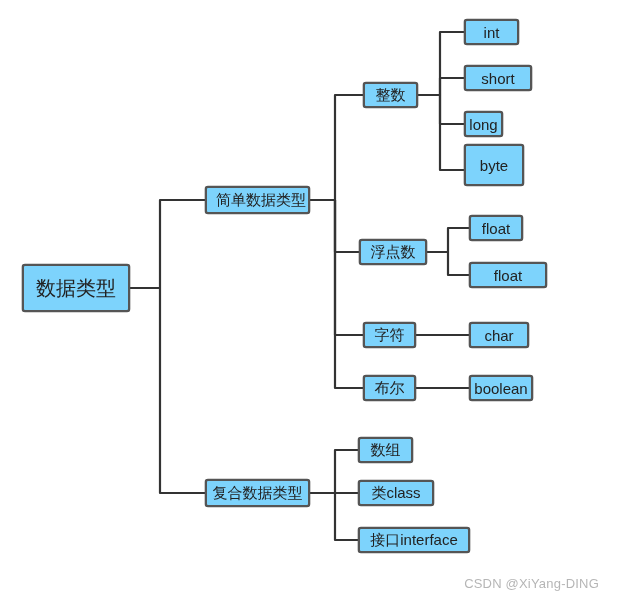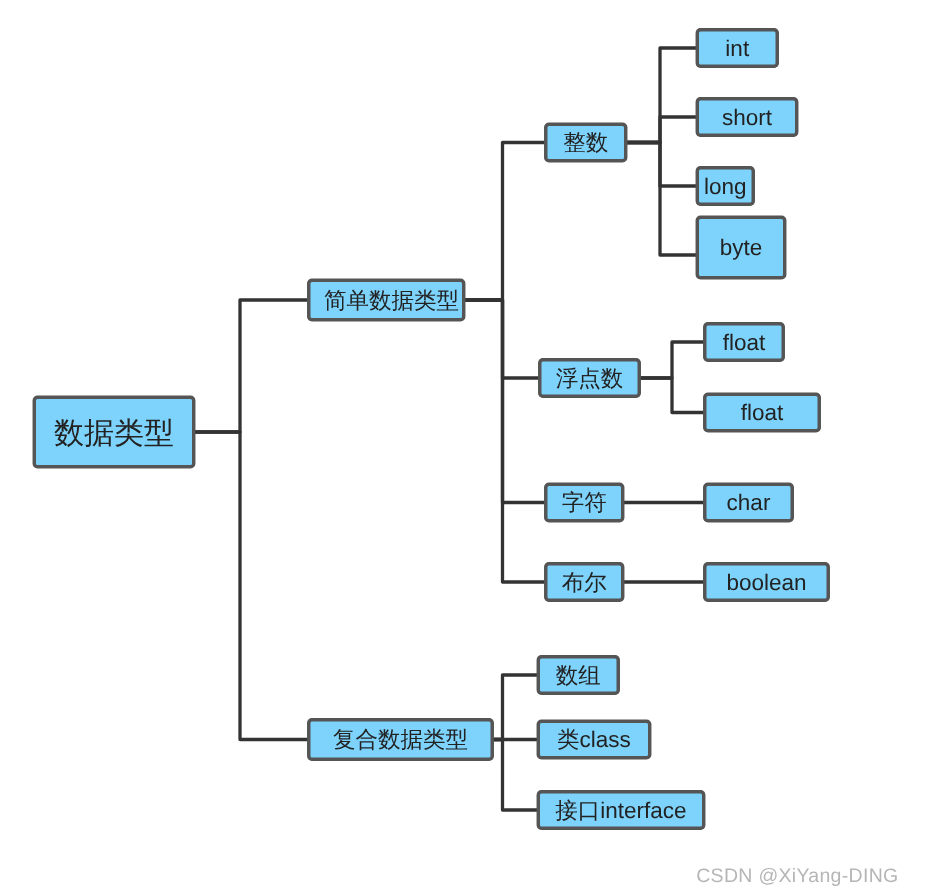--- a/index.html
+++ b/index.html
@@ -90,21 +90,21 @@
 </svg>
 
 <div class="node root" style="left:22px; top:264px; width:108px; height:48px;">
   <span>数据类型</span>
 </div>
 
 <div class="node" style="left:205px; top:186px; width:105px; height:28px;padding-left:17px;">
   <span>简单数据类型</span>
 </div>
 
-<div class="node" style="left:205px; top:479px; width:124px; height:28px;">
+<div class="node" style="left:205px; top:479px; width:105px; height:28px;">
   <span>复合数据类型</span>
 </div>
 
 <div class="node" style="left:363px; top:82px; width:55px; height:26px;">
   <span>整数</span>
 </div>
 <div class="node" style="left:464px; top:19px; width:55px; height:26px;">
   <span>int</span>
 </div>
 <div class="node" style="left:464px; top:65px; width:68px; height:26px;">
@@ -130,21 +130,21 @@
 <div class="node" style="left:363px; top:322px; width:53px; height:26px;">
   <span>字符</span>
 </div>
 <div class="node" style="left:469px; top:322px; width:60px; height:26px;">
   <span>char</span>
 </div>
 
 <div class="node" style="left:363px; top:375px; width:53px; height:26px;">
   <span>布尔</span>
 </div>
-<div class="node" style="left:469px; top:375px; width:84px; height:26px;align-items:center;">
+<div class="node" style="left:469px; top:375px; width:64px; height:26px;align-items:center;">
   <span>boolean</span>
 </div>
 
 <div class="node" style="left:358px; top:437px; width:55px; height:26px;">
   <span>数组</span>
 </div>
 <div class="node" style="left:358px; top:480px; width:76px; height:26px;">
   <span>类class</span>
 </div>
 <div class="node" style="left:358px; top:527px; width:112px; height:26px;">

